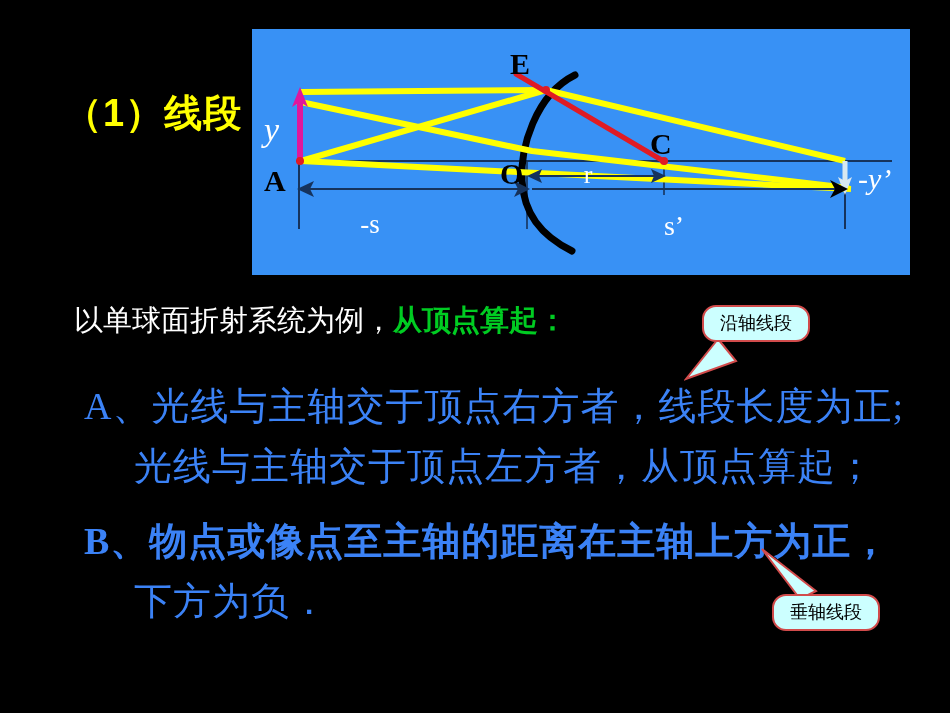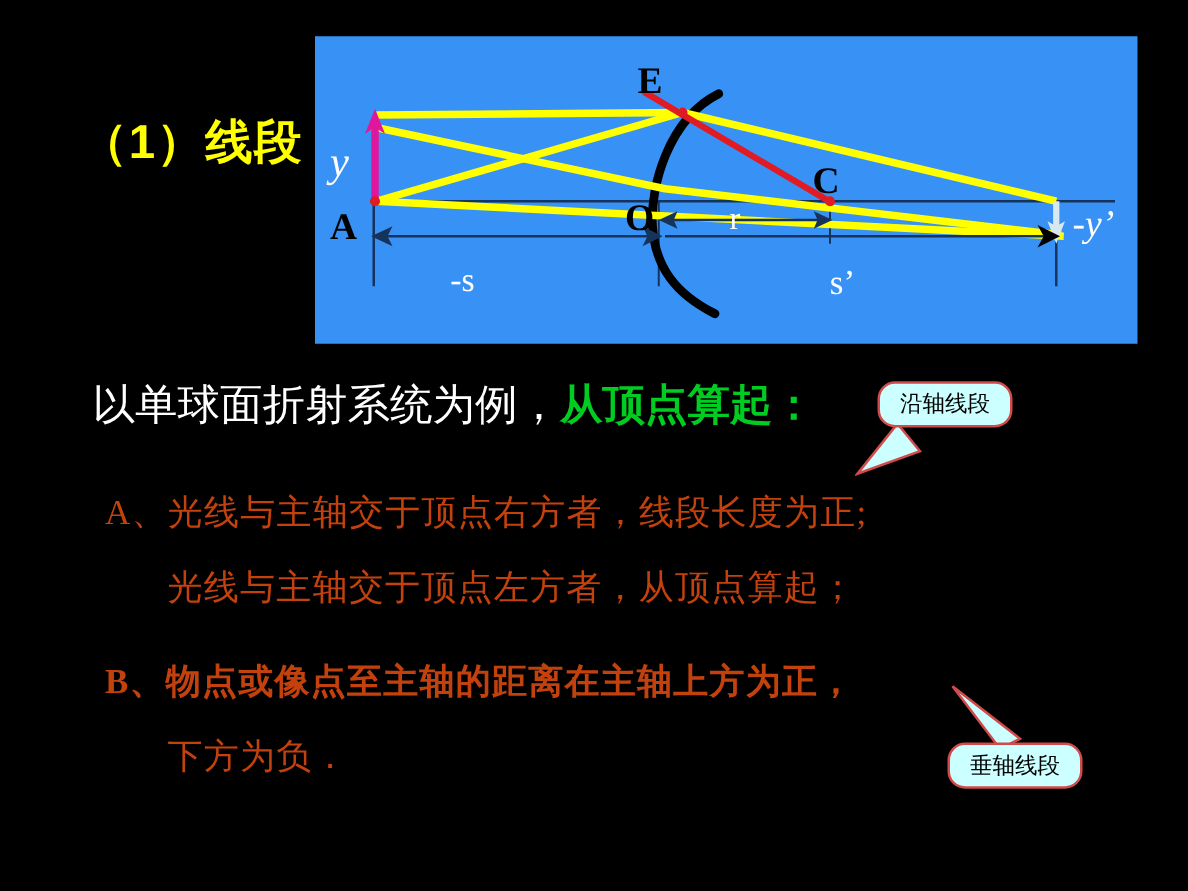--- a/index.html
+++ b/index.html
@@ -42,33 +42,32 @@
     left: 0;
     top: 0;
     width: 658px;
     height: 246px;
     display: block;
   }
 
   
   .body-line {
     position: absolute;
-    color: #c2410c;
+    color: #3b82f6;
     font-family: "Liberation Serif", "DejaVu Serif", serif;
-    font-size: 28px;
+    font-size: 38px;
     white-space: nowrap;
     letter-spacing: 1px;
-    margin-top: 10px;
   }
   #intro-line {
     position: absolute;
     left: 74px;
     top: 301px;
     font-family: "Liberation Sans", sans-serif;
-    font-size: 34px;
+    font-size: 29px;
     color: #FFFFFF;
     white-space: nowrap;
   }
   #intro-line .green {
     color: #00CC22;
     font-weight: bold;
   }
 
   #rule-a-1 { left: 84px;  top: 381px; }
   #rule-a-2 { left: 134px; top: 441px; }
@@ -93,21 +92,21 @@
   }
   .callout-tail {
     position: absolute;
   }
 
   #callout-axial { left: 702px; top: 305px; }
   #callout-axial .callout-bubble { left: 0; top: 0; text-align: right; }
   #callout-axial .callout-tail { left: -18px; top: 30px; }
 
   #callout-transverse { left: 758px; top: 594px; }
-  #callout-transverse .callout-bubble { left: 0; top: 0; }
+  #callout-transverse .callout-bubble { left: 14px; top: 0; }
   #callout-transverse .callout-tail { left: -2px; top: -47px; }
 </style>
 </head>
 <body>
 
 <div id="slide-title">（1）线段</div>
 
 <div id="diagram-panel">
   <svg id="diagram-svg" viewBox="0 0 658 246">
 

